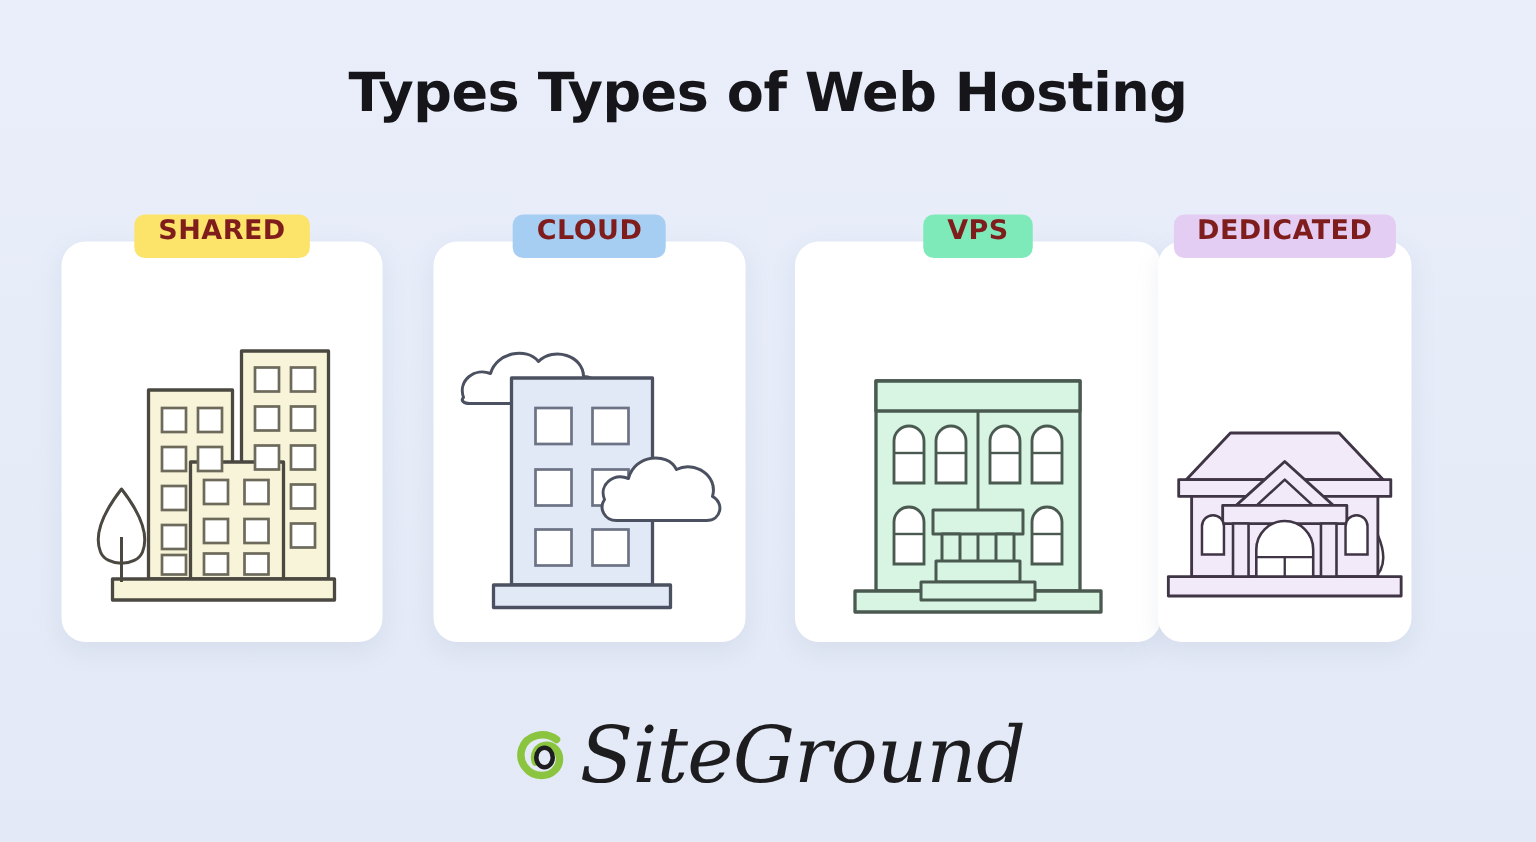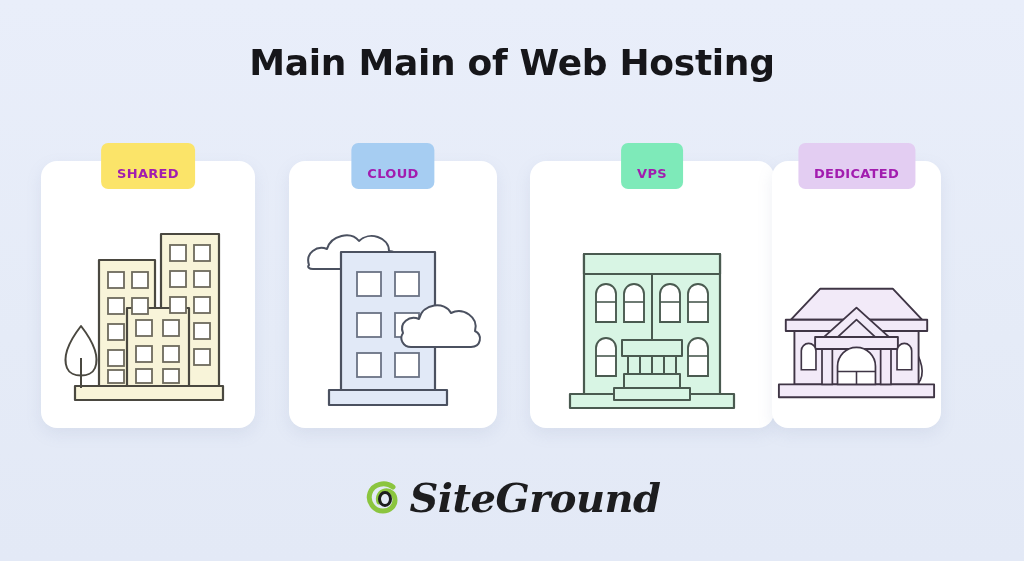--- a/index.html
+++ b/index.html
@@ -52,26 +52,26 @@
   .card-0 { left: 0px;   width: 214px; }
   .card-1 { left: 248px; width: 208px; }
   .card-2 { left: 489px; width: 244px; }
   .card-3 { left: 731px; width: 169px; }
 
   .badge {
     position: absolute;
     top: -18px;
     left: 50%;
     transform: translateX(-50%);
-    padding: 23px 16px 8px;
+    padding: 0 16px 8px;
     border-radius: 7px;
-    font-size: 13px;
+    font-size: 18px;
     font-weight: bold;
     letter-spacing: 0.3px;
-    color: #a21caf;
+    color: #7f1d1d;
     white-space: nowrap;
     font-family: "DejaVu Sans", sans-serif;
     z-index: 5;
   }
 
   .art {
     position: absolute;
     left: 0;
     bottom: 16px;
     width: 100%;
@@ -86,34 +86,34 @@
     top: 474px;
     left: 0;
     width: 100%;
     display: flex;
     justify-content: center;
     align-items: center;
     gap: 6px;
   }
   .logo-mark { display: block; }
   .logo-text {
-    font-size: 40px;
-    font-weight: bold;
+    font-size: 52px;
+    font-weight: normal;
     color: #1d1d1f;
     font-family: "DejaVu Serif", serif;
     letter-spacing: -0.5px;
     font-style: italic;
   }
 </style>
 </head>
 <body style="background: rgb(231, 237, 249);">
 
 <div class="page">
 
-  <div class="title">Main Main of Web Hosting</div>
+  <div class="title">Types Types of Web Hosting</div>
 
   <div class="cards">
 
     <div class="card card-0">
       <div class="badge" style="background:#fbe469">SHARED</div>
       <div class="art">
         <svg width="186" height="190" viewBox="0 0 186 190">
           <g fill="#f8f4d9" stroke="#4a4840" stroke-width="2.2" stroke-linejoin="round">
 
             <rect x="106" y="12" width="58" height="152"></rect>

